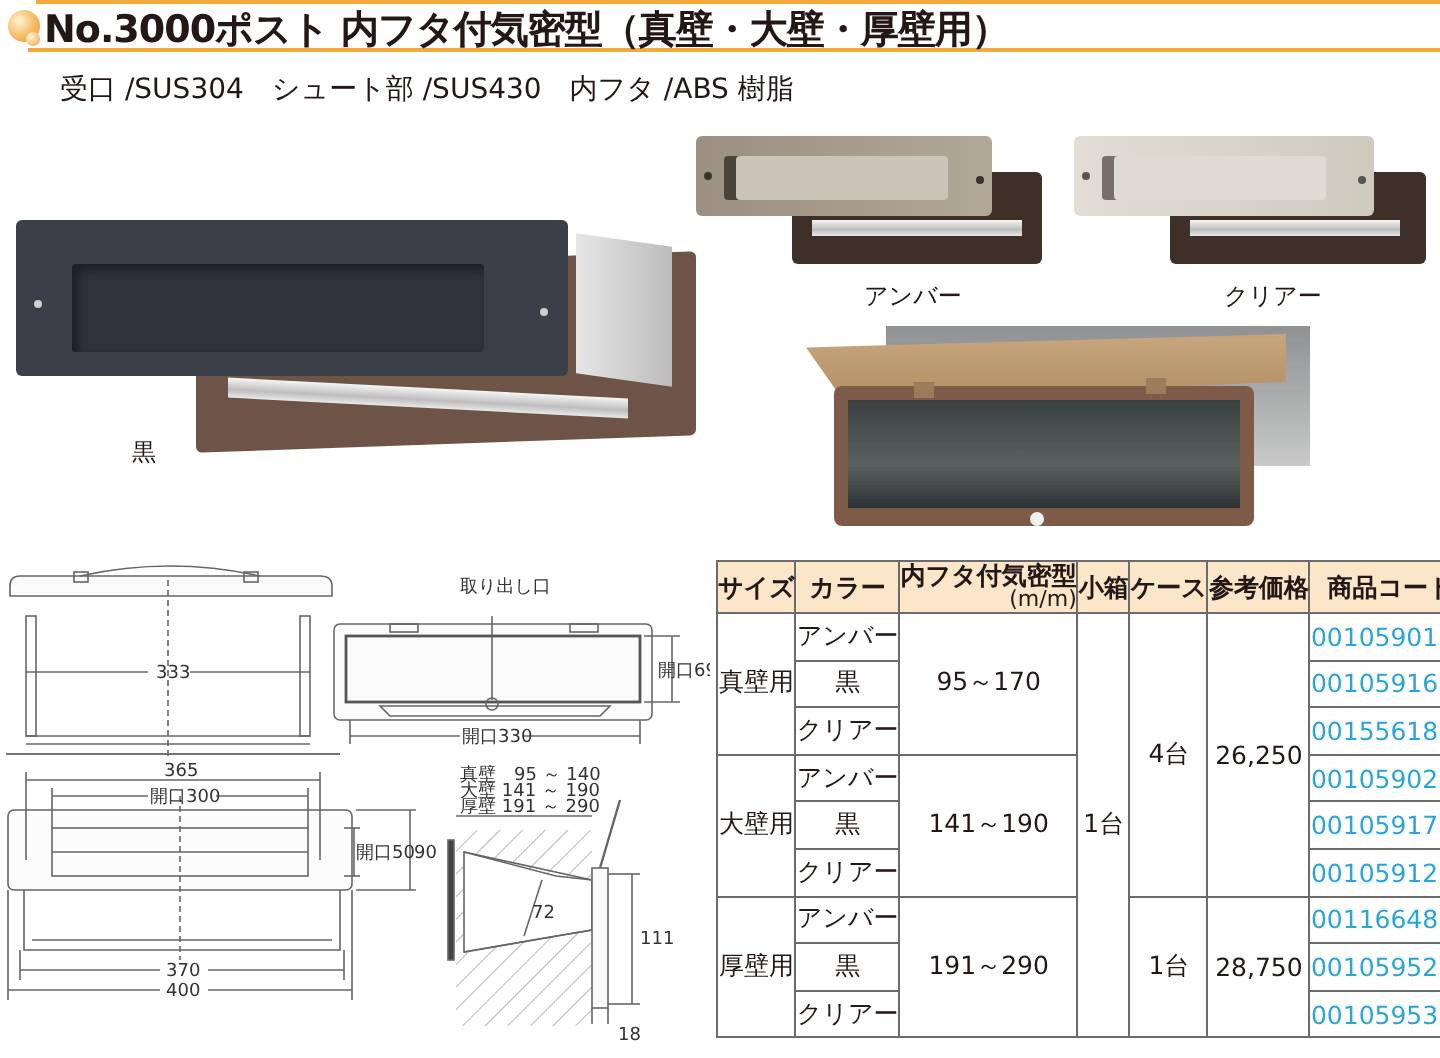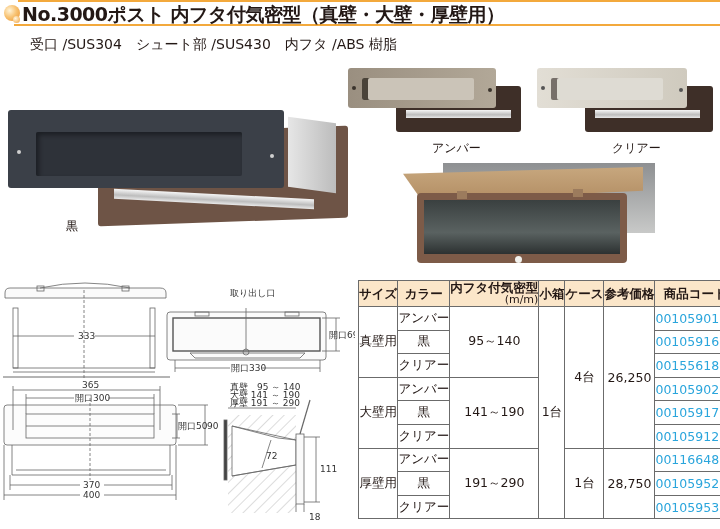--- a/index.html
+++ b/index.html
@@ -214,21 +214,21 @@
       <th>ケース</th>
       <th>参考価格</th>
       <th>商品コード</th>
     </tr>
   </thead>
   <tbody>
 
     <tr>
       <td rowspan="3">真壁用</td>
       <td>アンバー</td>
-      <td rowspan="3">95～140</td>
+      <td rowspan="3">95～170</td>
       <td rowspan="9">1台</td>
       <td rowspan="6">4台</td>
       <td rowspan="6">26,250</td>
       <td class="code">00105901</td>
     </tr>
     <tr>
       <td>黒</td>
       <td class="code">00105916</td>
     </tr>
     <tr>

